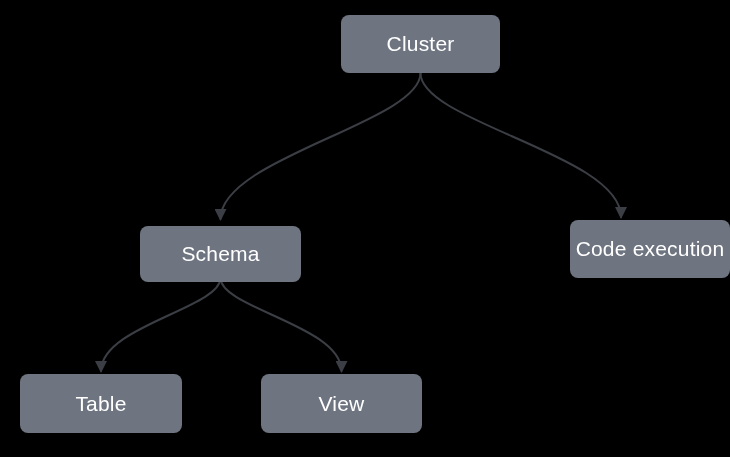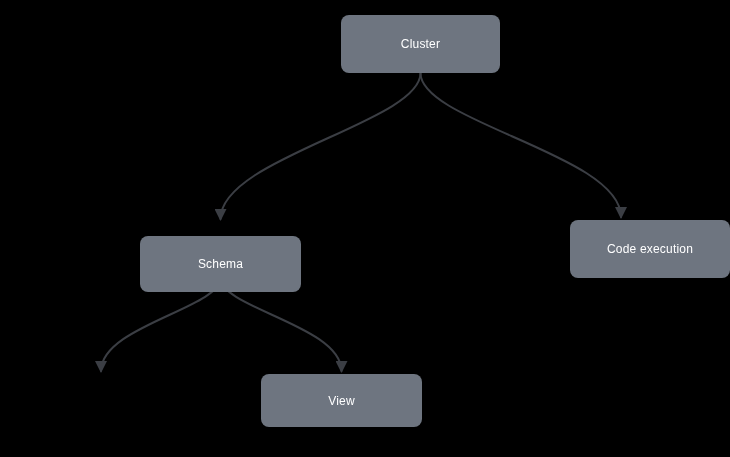--- a/index.html
+++ b/index.html
@@ -44,30 +44,30 @@
     stroke: none;
   }
   .node {
     position: absolute;
     display: flex;
     align-items: center;
     justify-content: center;
     background: var(--node-fill);
     color: var(--node-text);
     border-radius: 8px;
-    font-size: 12px;
+    font-size: 21px;
     letter-spacing: 0.2px;
     box-sizing: border-box;
     user-select: none;
   }
   .node-cluster { left: 341px; top: 15px;  width: 159px; height: 58px; }
-  .node-schema  { left: 140px; top: 236px; width: 161px; height: 56px; }
+  .node-schema  { left: 140px; top: 226px; width: 161px; height: 56px; }
   .node-code    { left: 570px; top: 220px; width: 160px; height: 58px; }
   .node-table   { left: 20px;  top: 374px; width: 162px; height: 59px; }
-  .node-view    { left: 261px; top: 374px; width: 161px; height: 53px; }
+  .node-view    { left: 261px; top: 374px; width: 161px; height: 59px; }
 </style>
 </head>
 <body>
 
 <div class="canvas">
 
   <svg class="edge-layer" viewBox="0 0 730 457" xmlns="http://www.w3.org/2000/svg">
     <defs>
       <marker id="arrow" viewBox="0 0 12 12" refX="10" refY="6" markerWidth="12" markerHeight="12" markerUnits="userSpaceOnUse" orient="auto">
         <path class="arrowhead" d="M0,0 L12,6 L0,12 Z"></path>
@@ -84,18 +84,21 @@
   </div>
 
   <div class="node node-schema">
     <span>Schema</span>
   </div>
 
   <div class="node node-code">
     <span>Code execution</span>
   </div>
 
+  <div class="node node-table">
+    <span>Table</span>
+  </div>
 
   <div class="node node-view">
     <span>View</span>
   </div>
 
 </div>
 
 </body></html>

